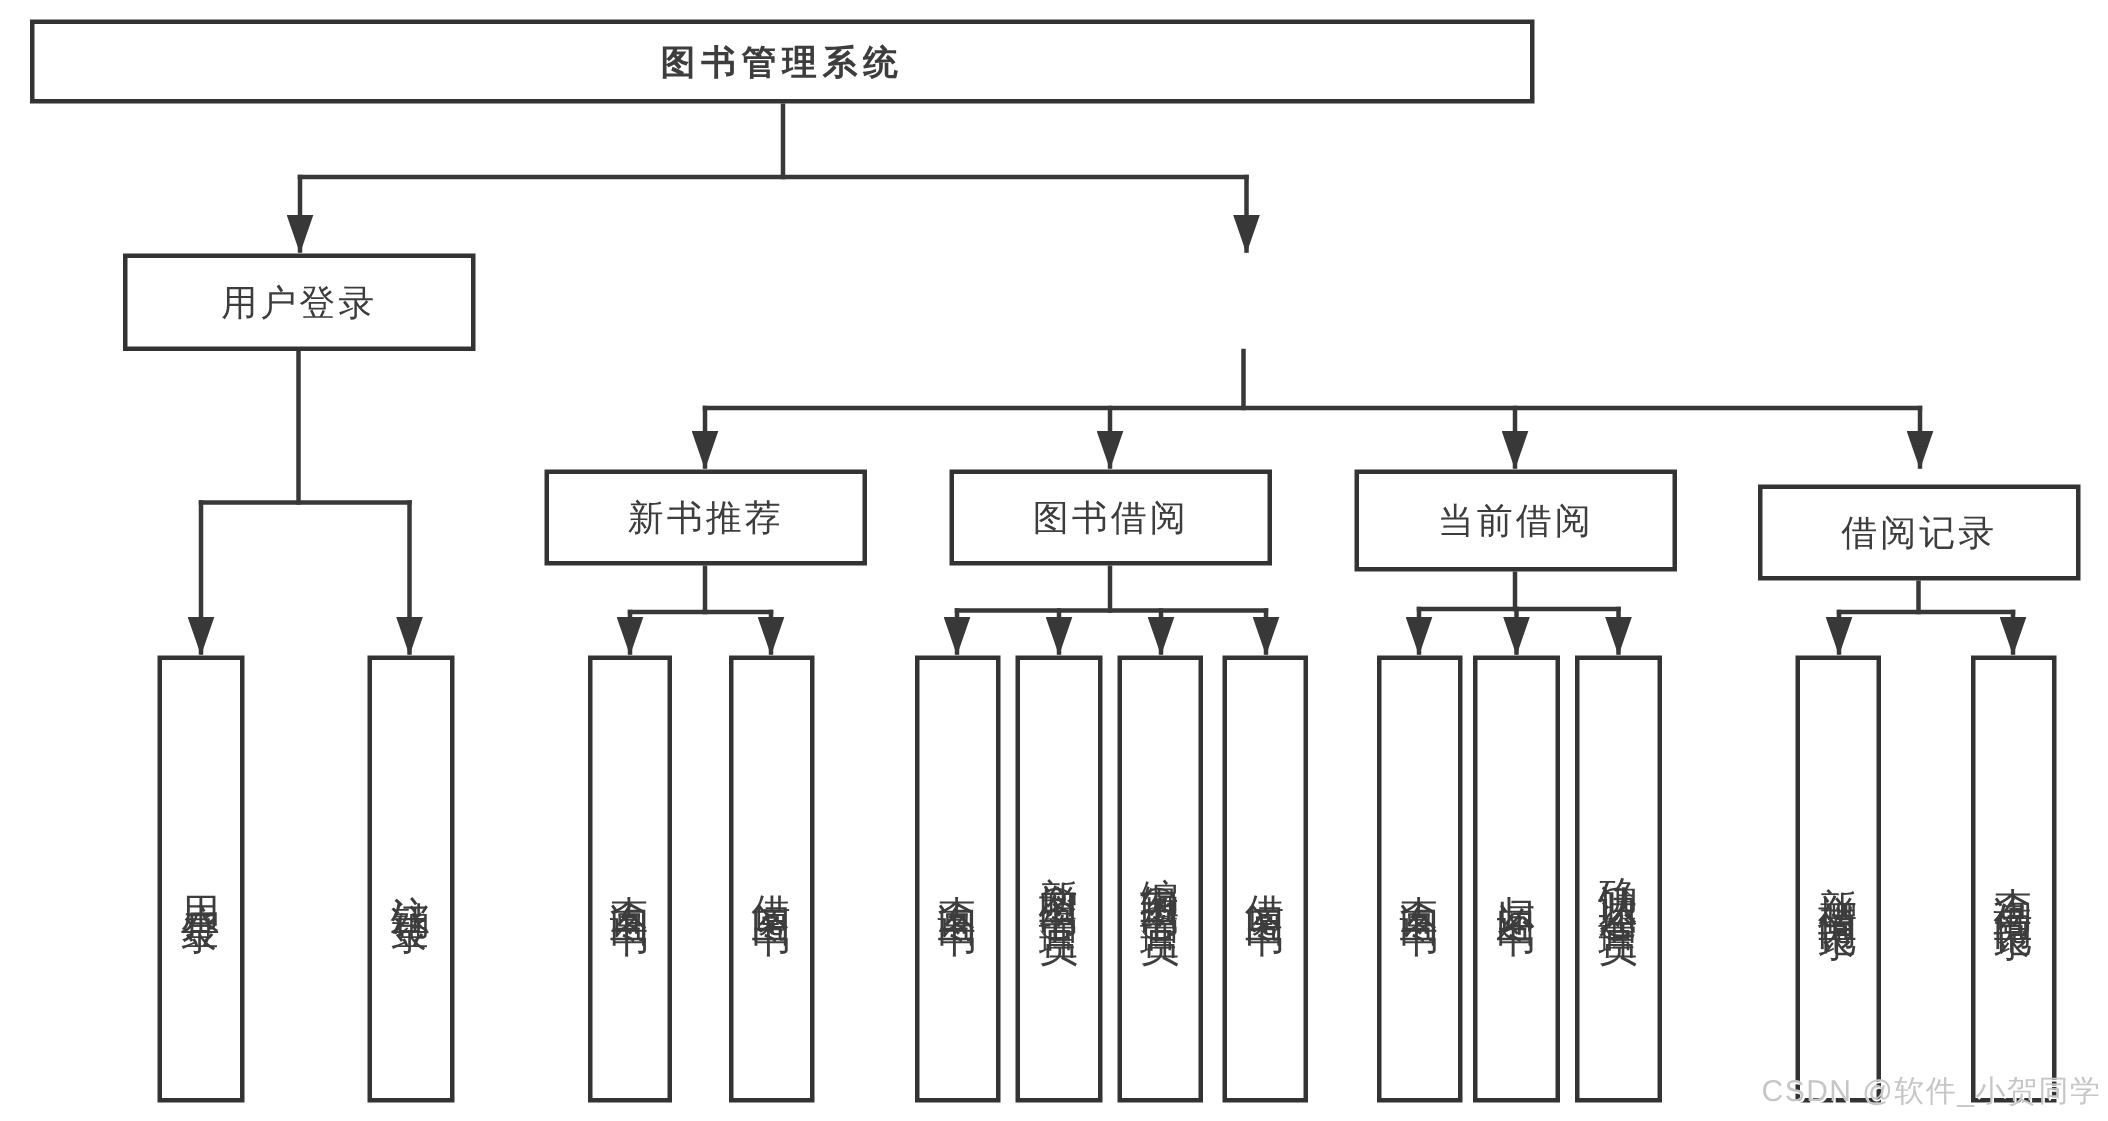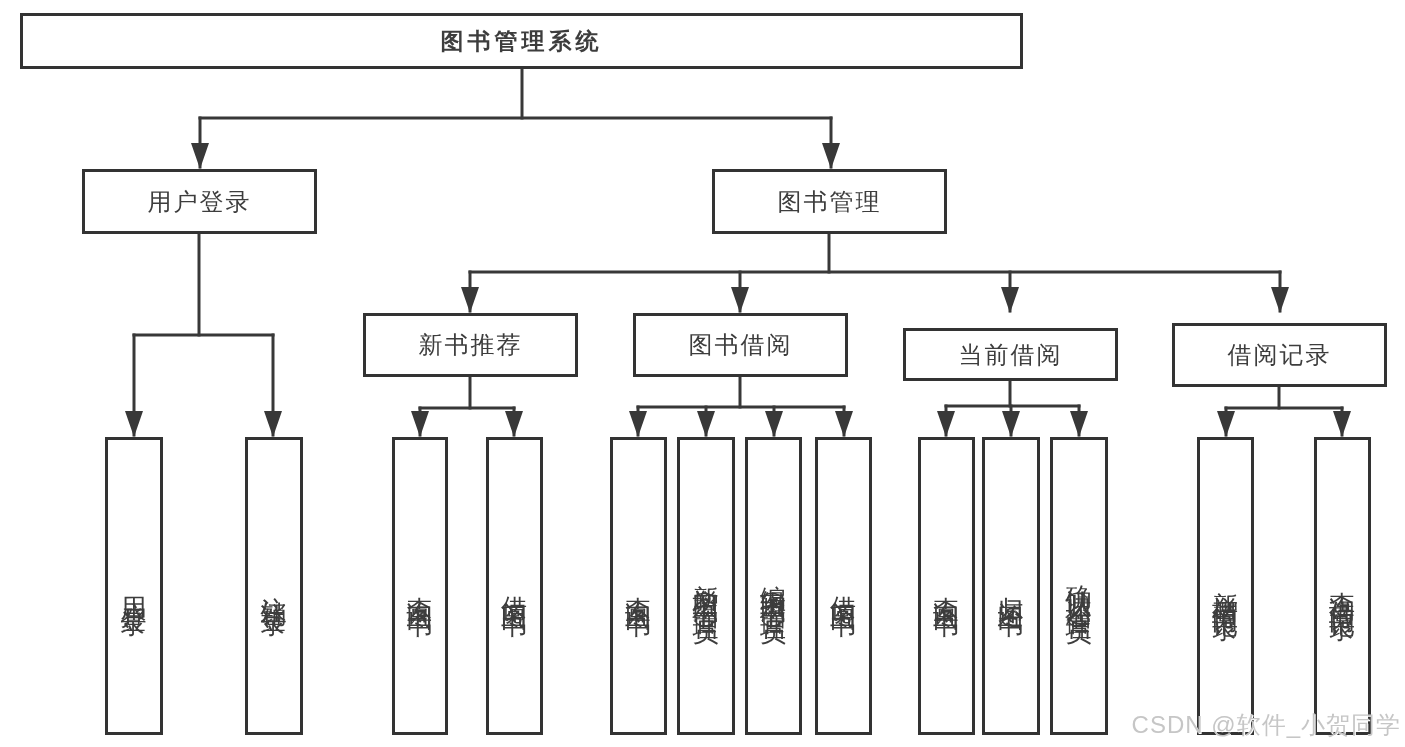--- a/index.html
+++ b/index.html
@@ -46,21 +46,21 @@
     writing-mode: vertical-rl;
     text-orientation: mixed;
     font-size: 26px;
     letter-spacing: 5px;
     line-height: 1;
   }
   .watermark {
     position: absolute;
     right: 4px;
     bottom: 6px;
-    font-size: 24px;
+    font-size: 20px;
     color: #c6c6c6;
     text-shadow: 1px 1px 0 #ffffff;
     letter-spacing: 1px;
     z-index: 5;
     white-space: nowrap;
   }
 </style>
 </head>
 <body>
 
@@ -112,25 +112,24 @@
       <line x1="1279" y1="377" x2="1279" y2="408"></line>
       <line x1="1226" y1="408" x2="1342" y2="408"></line>
       <line x1="1226" y1="408" x2="1226" y2="435" marker-end="url(#arrow)"></line>
       <line x1="1342" y1="408" x2="1342" y2="435" marker-end="url(#arrow)"></line>
     </g>
   </svg>
 
   <div class="box h-box root-box" style="left:20px; top:13px; width:1003px; height:56px;font-weight:bold;">图书管理系统</div>
 
   <div class="box h-box" style="left:82px; top:169px; width:235px; height:65px;">用户登录</div>
-  <div class="box h-box" style="left:712px; top:169px; width:235px; height:65px;">图书管理</div>
 
   <div class="box h-box" style="left:363px; top:313px; width:215px; height:64px;text-align:center;">新书推荐</div>
   <div class="box h-box" style="left:633px; top:313px; width:215px; height:64px;text-align:right;">图书借阅</div>
-  <div class="box h-box" style="left:903px; top:328px; width:215px; height:53px;">当前借阅</div>
+  <div class="box h-box" style="left:903px; top:313px; width:215px; height:68px;">当前借阅</div>
   <div class="box h-box" style="left:1172px; top:323px; width:215px; height:64px;">借阅记录</div>
 
   <div class="box v-box" style="left:105px; top:437px; width:58px; height:298px;">用户登录</div>
   <div class="box v-box" style="left:245px; top:437px; width:58px; height:298px;">注销登录</div>
 
   <div class="box v-box" style="left:392px; top:437px; width:56px; height:298px;">查询图书</div>
   <div class="box v-box" style="left:486px; top:437px; width:57px; height:298px;">借阅图书</div>
 
   <div class="box v-box" style="left:610px; top:437px; width:57px; height:298px;">查询图书</div>
   <div class="box v-box" style="left:677px; top:437px; width:58px; height:298px;">新增图书（管理员）</div>

